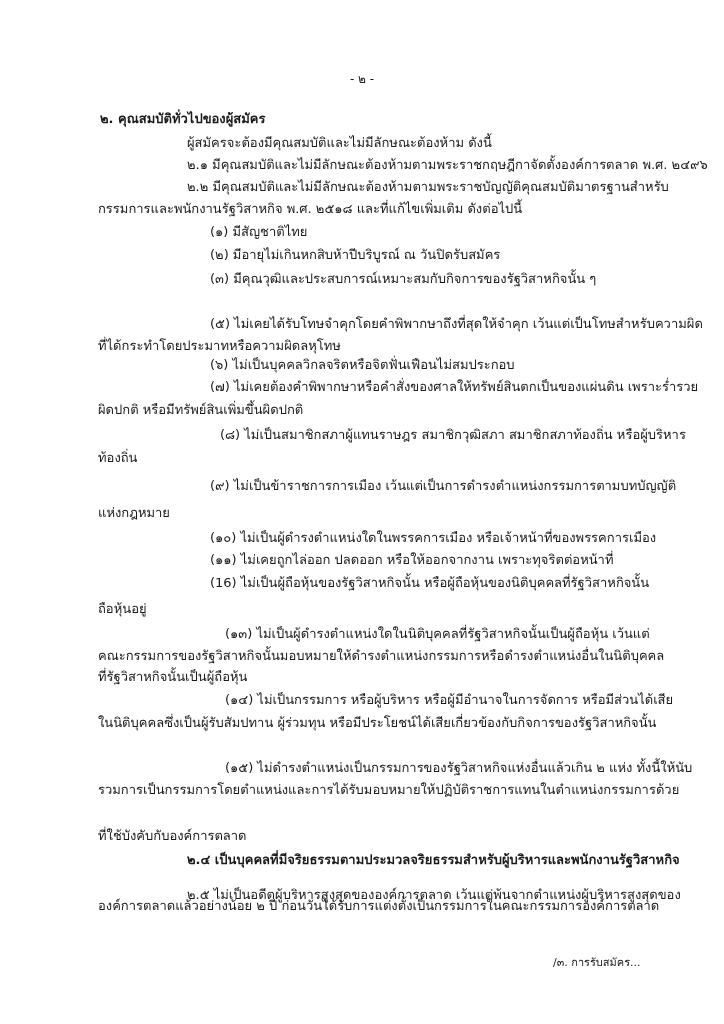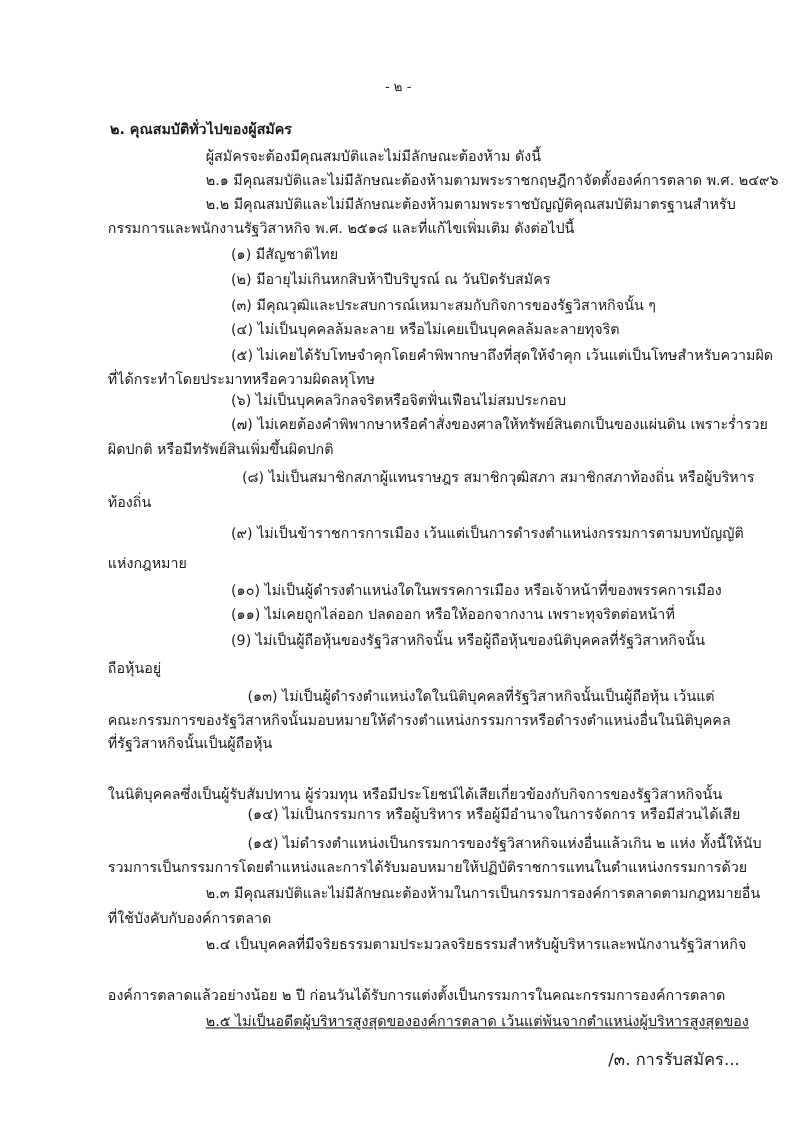--- a/index.html
+++ b/index.html
@@ -2,65 +2,63 @@
 <html><head>
 <meta charset="utf-8">
 <style>
   html, body { margin: 0; padding: 0; background: #ffffff; }
   body { width: 724px; height: 1024px; position: relative; overflow: hidden;
          font-family: "DejaVu Sans", "Liberation Sans", sans-serif; color: #1a1a1a; }
   .page { position: absolute; left: 0; top: 0; width: 724px; height: 1024px; background: #fff; }
   .ln { position: absolute; white-space: nowrap; font-size: 13px; line-height: 18px; transform: translateY(-50%); }
   .pageno { left: 0; width: 724px; text-align: center; font-size: 12px; }
   .heading { font-weight: bold; }
-  .footer { font-size: 15px; }
+  .footer { font-size: 11px; }
 </style>
 </head>
 <body>
 
 <div class="page">
   <div class="ln pageno" style="top:79px;">- ๒ -</div>
 
   <div class="ln heading" style="left:100px; top:119px;">๒. คุณสมบัติทั่วไปของผู้สมัคร</div>
   <div class="ln" style="left:187px; top:143px;">ผู้สมัครจะต้องมีคุณสมบัติและไม่มีลักษณะต้องห้าม ดังนี้</div>
 
   <div class="ln" style="left:187px; top:165px;">๒.๑ มีคุณสมบัติและไม่มีลักษณะต้องห้ามตามพระราชกฤษฎีกาจัดตั้งองค์การตลาด พ.ศ. ๒๔๙๖</div>
   <div class="ln" style="left:187px; top:187px;">๒.๒ มีคุณสมบัติและไม่มีลักษณะต้องห้ามตามพระราชบัญญัติคุณสมบัติมาตรฐานสำหรับ</div>
   <div class="ln" style="left:98px; top:209px;">กรรมการและพนักงานรัฐวิสาหกิจ พ.ศ. ๒๕๑๘ และที่แก้ไขเพิ่มเติม ดังต่อไปนี้</div>
 
   <div class="ln" style="left:210px; top:232px;">(๑)  มีสัญชาติไทย</div>
   <div class="ln" style="left:210px; top:255px;">(๒)  มีอายุไม่เกินหกสิบห้าปีบริบูรณ์ ณ วันปิดรับสมัคร</div>
   <div class="ln" style="left:210px; top:279px;">(๓)  มีคุณวุฒิและประสบการณ์เหมาะสมกับกิจการของรัฐวิสาหกิจนั้น ๆ</div>
-  <div class="ln" style="left:210px; top:301px;">(๔)  ไม่เป็นบุคคลล้มละลาย หรือไม่เคยเป็นบุคคลล้มละลายทุจริต</div>
   <div class="ln" style="left:210px; top:324px;">(๕)  ไม่เคยได้รับโทษจำคุกโดยคำพิพากษาถึงที่สุดให้จำคุก เว้นแต่เป็นโทษสำหรับความผิด</div>
   <div class="ln" style="left:98px; top:346px;">ที่ได้กระทำโดยประมาทหรือความผิดลหุโทษ</div>
 
   <div class="ln" style="left:210px; top:365px;">(๖)  ไม่เป็นบุคคลวิกลจริตหรือจิตฟั่นเฟือนไม่สมประกอบ</div>
   <div class="ln" style="left:210px; top:387px;">(๗)  ไม่เคยต้องคำพิพากษาหรือคำสั่งของศาลให้ทรัพย์สินตกเป็นของแผ่นดิน เพราะร่ำรวย</div>
   <div class="ln" style="left:98px; top:410px;">ผิดปกติ หรือมีทรัพย์สินเพิ่มขึ้นผิดปกติ</div>
   <div class="ln" style="left:220px; top:435px;">(๘)  ไม่เป็นสมาชิกสภาผู้แทนราษฎร สมาชิกวุฒิสภา สมาชิกสภาท้องถิ่น หรือผู้บริหาร</div>
   <div class="ln" style="left:98px; top:458px;">ท้องถิ่น</div>
   <div class="ln" style="left:210px; top:486px;">(๙)  ไม่เป็นข้าราชการการเมือง เว้นแต่เป็นการดำรงตำแหน่งกรรมการตามบทบัญญัติ</div>
   <div class="ln" style="left:98px; top:513px;">แห่งกฎหมาย</div>
   <div class="ln" style="left:210px; top:538px;">(๑๐) ไม่เป็นผู้ดำรงตำแหน่งใดในพรรคการเมือง หรือเจ้าหน้าที่ของพรรคการเมือง</div>
   <div class="ln" style="left:210px; top:560px;">(๑๑) ไม่เคยถูกไล่ออก ปลดออก หรือให้ออกจากงาน เพราะทุจริตต่อหน้าที่</div>
-  <div class="ln" style="left:210px; top:583px;">(9) ไม่เป็นผู้ถือหุ้นของรัฐวิสาหกิจนั้น หรือผู้ถือหุ้นของนิติบุคคลที่รัฐวิสาหกิจนั้น</div>
+  <div class="ln" style="left:210px; top:583px;">(16) ไม่เป็นผู้ถือหุ้นของรัฐวิสาหกิจนั้น หรือผู้ถือหุ้นของนิติบุคคลที่รัฐวิสาหกิจนั้น</div>
   <div class="ln" style="left:98px; top:609px;">ถือหุ้นอยู่</div>
 
   <div class="ln" style="left:225px; top:634px;">(๑๓) ไม่เป็นผู้ดำรงตำแหน่งใดในนิติบุคคลที่รัฐวิสาหกิจนั้นเป็นผู้ถือหุ้น เว้นแต่</div>
   <div class="ln" style="left:98px; top:656px;">คณะกรรมการของรัฐวิสาหกิจนั้นมอบหมายให้ดำรงตำแหน่งกรรมการหรือดำรงตำแหน่งอื่นในนิติบุคคล</div>
   <div class="ln" style="left:98px; top:677px;">ที่รัฐวิสาหกิจนั้นเป็นผู้ถือหุ้น</div>
 
-  <div class="ln" style="left:225px; top:700px;margin-top:42px;">(๑๔) ไม่เป็นกรรมการ หรือผู้บริหาร หรือผู้มีอำนาจในการจัดการ หรือมีส่วนได้เสีย</div>
+  <div class="ln" style="left:225px; top:700px;">(๑๔) ไม่เป็นกรรมการ หรือผู้บริหาร หรือผู้มีอำนาจในการจัดการ หรือมีส่วนได้เสีย</div>
   <div class="ln" style="left:98px; top:723px;">ในนิติบุคคลซึ่งเป็นผู้รับสัมปทาน ผู้ร่วมทุน หรือมีประโยชน์ได้เสียเกี่ยวข้องกับกิจการของรัฐวิสาหกิจนั้น</div>
 
   <div class="ln" style="left:225px; top:768px;">(๑๕) ไม่ดำรงตำแหน่งเป็นกรรมการของรัฐวิสาหกิจแห่งอื่นแล้วเกิน ๒ แห่ง ทั้งนี้ให้นับ</div>
   <div class="ln" style="left:98px; top:790px;">รวมการเป็นกรรมการโดยตำแหน่งและการได้รับมอบหมายให้ปฏิบัติราชการแทนในตำแหน่งกรรมการด้วย</div>
 
-  <div class="ln" style="left:187px; top:813px;">๒.๓ มีคุณสมบัติและไม่มีลักษณะต้องห้ามในการเป็นกรรมการองค์การตลาดตามกฎหมายอื่น</div>
   <div class="ln" style="left:98px; top:836px;">ที่ใช้บังคับกับองค์การตลาด</div>
 
-  <div class="ln" style="left:187px; top:860px;">๒.๔ เป็นบุคคลที่มีจริยธรรมตามประมวลจริยธรรมสำหรับผู้บริหารและพนักงานรัฐวิสาหกิจ</div>
-  <div class="ln" style="left:187px; top:930px;text-decoration:underline;">๒.๕ ไม่เป็นอดีตผู้บริหารสูงสุดขององค์การตลาด เว้นแต่พ้นจากตำแหน่งผู้บริหารสูงสุดของ</div>
+  <div class="ln" style="left:187px; top:860px;font-weight:bold;">๒.๔ เป็นบุคคลที่มีจริยธรรมตามประมวลจริยธรรมสำหรับผู้บริหารและพนักงานรัฐวิสาหกิจ</div>
+  <div class="ln" style="left:187px; top:895px;">๒.๕ ไม่เป็นอดีตผู้บริหารสูงสุดขององค์การตลาด เว้นแต่พ้นจากตำแหน่งผู้บริหารสูงสุดของ</div>
   <div class="ln" style="left:98px; top:906px;">องค์การตลาดแล้วอย่างน้อย ๒ ปี ก่อนวันได้รับการแต่งตั้งเป็นกรรมการในคณะกรรมการองค์การตลาด</div>
 
   <div class="ln footer" style="left:553px; top:963px;">/๓. การรับสมัคร...</div>
 </div>
 
 </body></html>

